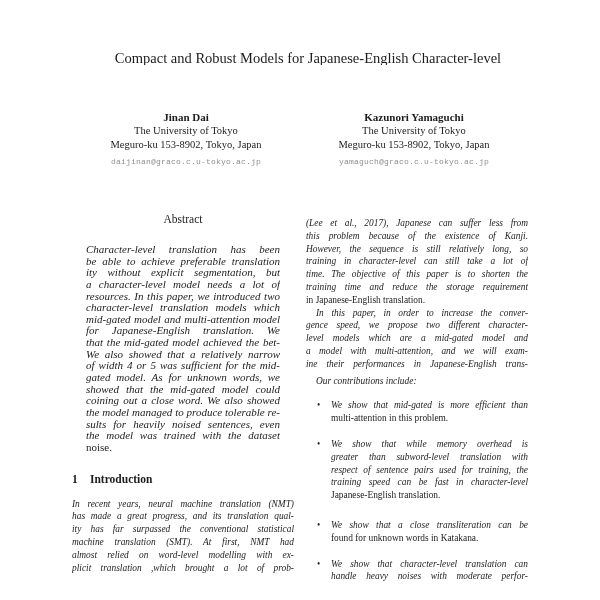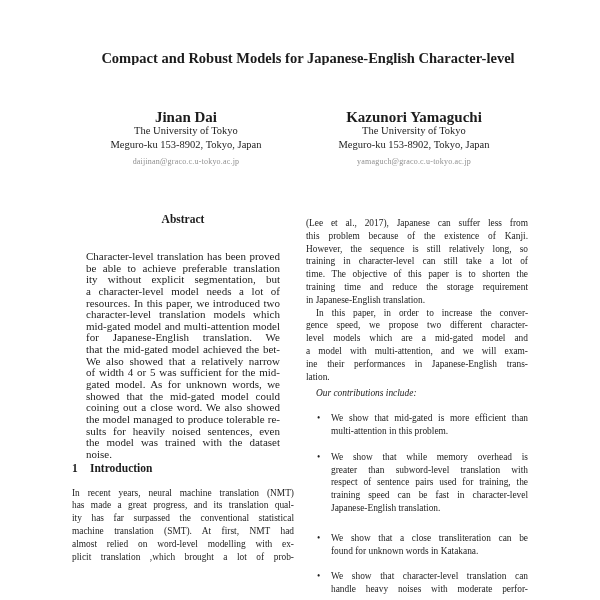--- a/index.html
+++ b/index.html
@@ -9,69 +9,70 @@
     height: 600px;
     background: #ffffff;
     overflow: hidden;
     font-family: "Liberation Serif", serif;
     color: #1c1c1c;
   }
   .title {
     position: absolute;
     top: 52px; left: 0; right: 0;
     font-size: 14.5px;
-    font-weight: 700;
+    font-weight: 400;
     line-height: 17.5px;
     text-align: center;
     padding-left: 16px;
   }
   .title .ln { text-align: center; }
   .authors {
     position: absolute;
     top: 110px; left: 72px;
     width: 456px;
     display: flex;
   }
   .author { flex: 1; text-align: center; font-size: 10.5px; line-height: 14px; }
-  .author .name { font-weight: 700; font-size: 15px; }
+  .author .name { font-weight: 700; font-size: 11px; }
   .author .email {
-    font-family: Liberation Serif, serif;
+    font-family: Liberation Mono, monospace;
     font-size: 8px;
     color: #8f8f8f;
     letter-spacing: 0.2px;
     margin-top: 3px;
   }
   .columns {
     position: absolute;
     top: 212px; left: 72px;
     width: 456px;
     display: flex;
     gap: 12px;
   }
   .col { width: 222px; }
   .ln {
     line-height: var(--lh, 12.8px);
     height: var(--lh, 12.8px);
     overflow: hidden;
   }
-  .j { text-align: justify; text-align-last: justify; }
+  .j { text-align: justify; text-align-last: justify; font-style: italic; }
   .fi { text-indent: 10px; }
   .abstract-heading {
     text-align: center;
-    font-weight: 700;
+    font-weight: 400;
     font-size: 11.5px;
     line-height: 14px;
-    margin-bottom: 25px;
+    margin-bottom: 18px;
   }
   .abstract-body {
     padding: 0 14px;
     font-size: 11px;
     --lh: 11.65px;
   }
   .sec-heading {
+    margin-top: 18px;
     margin-bottom: 12px;
     font-weight: 700;
     font-size: 11.5px;
     line-height: 14px;
   }
   .sec-heading .num { display: inline-block; width: 18px; }
   .body-par { font-size: 9.4px; --lh: 12.8px; }
   .rc-par1 { padding-top: 5px; }
   .contrib { margin-top: 4px; font-style: italic; }
   .bullets { margin-top: 12px; }
@@ -156,21 +157,20 @@
           <div class="ln j">time. The objective of this paper is to shorten the</div>
           <div class="ln j">training time and reduce the storage requirement</div>
           <div class="ln">in Japanese-English translation.</div>
         </div>
       <div class="body-par">
           <div class="ln j fi">In this paper, in order to increase the conver-</div>
           <div class="ln j">gence speed, we propose two different character-</div>
           <div class="ln j">level models which are a mid-gated model and</div>
           <div class="ln j">a model with multi-attention, and we will exam-</div>
           <div class="ln j">ine their performances in Japanese-English trans-</div>
-          <div class="ln">lation.</div>
         </div>
       <div class="body-par contrib">
           <div class="ln fi">Our contributions include:</div>
         </div>
 
       <div class="bullets">
         <div class="bullet first">
           <span class="marker">•</span>
           <div class="body-par">
               <div class="ln j">We show that mid-gated is more efficient than</div>

